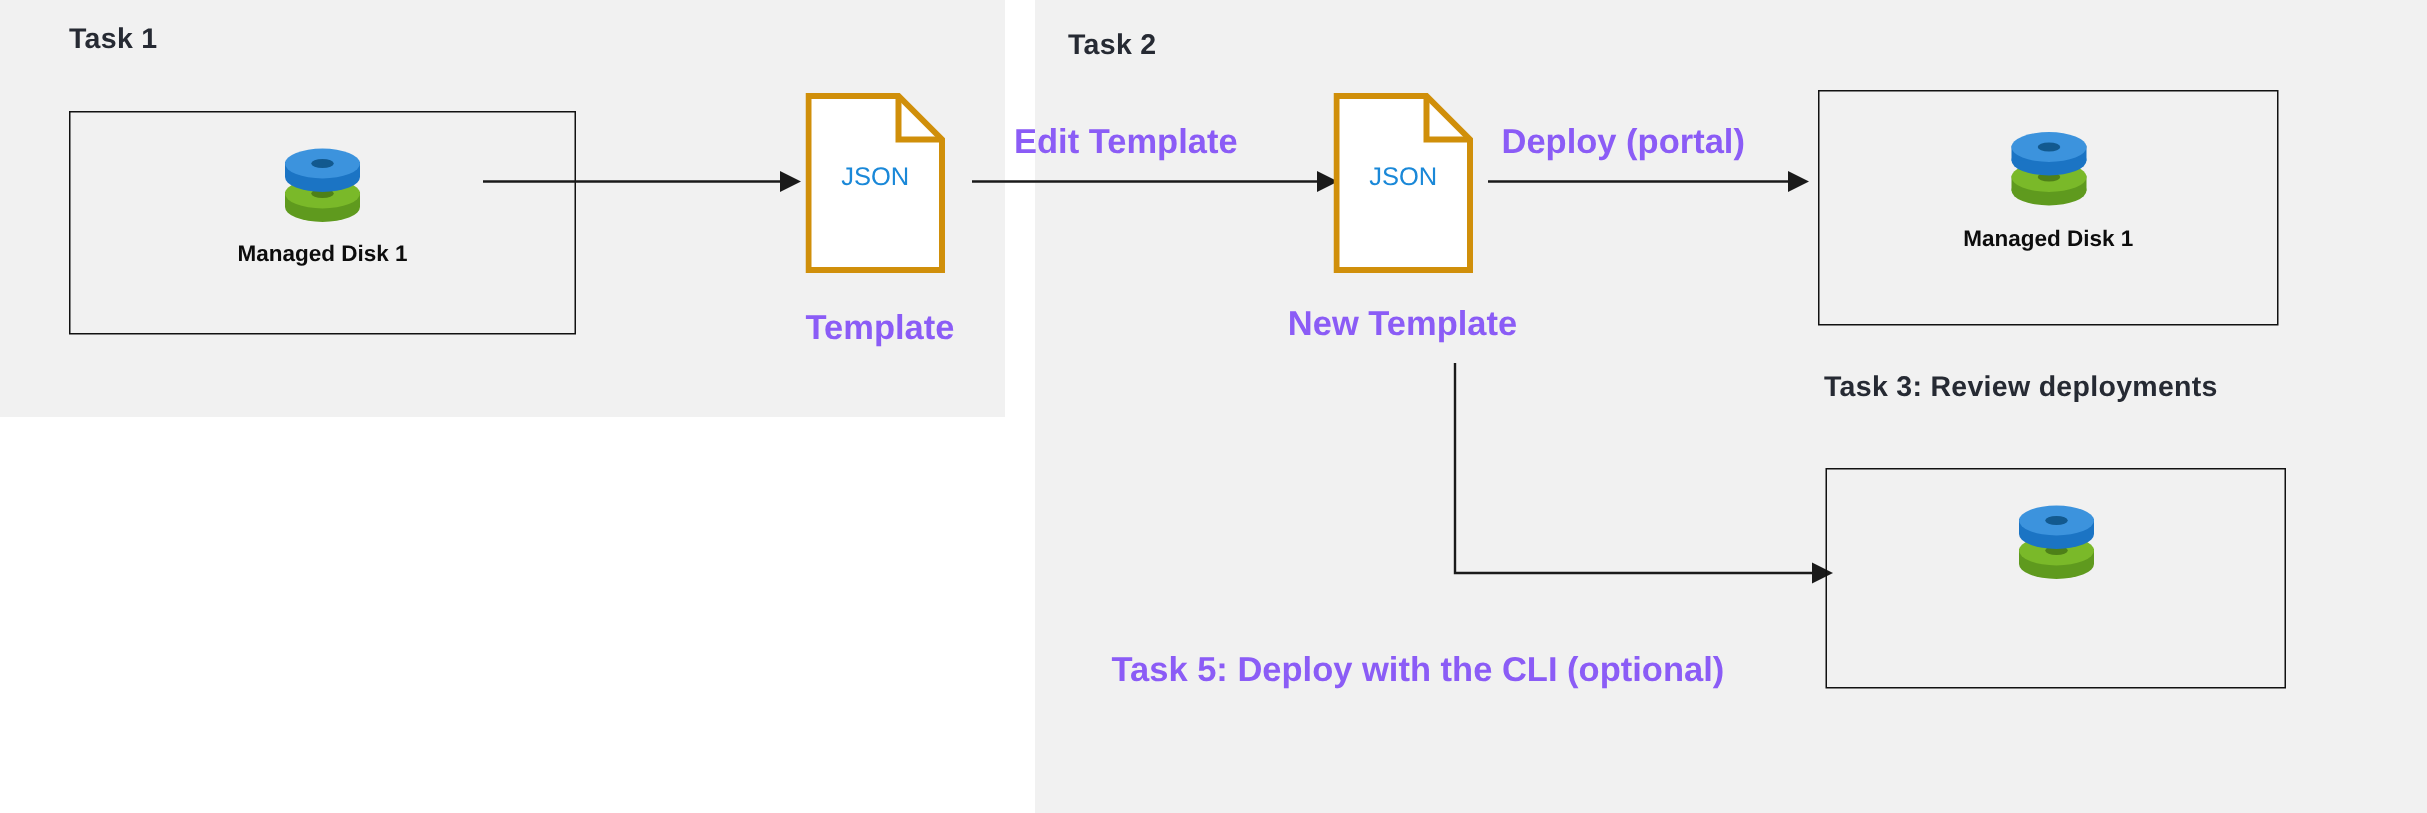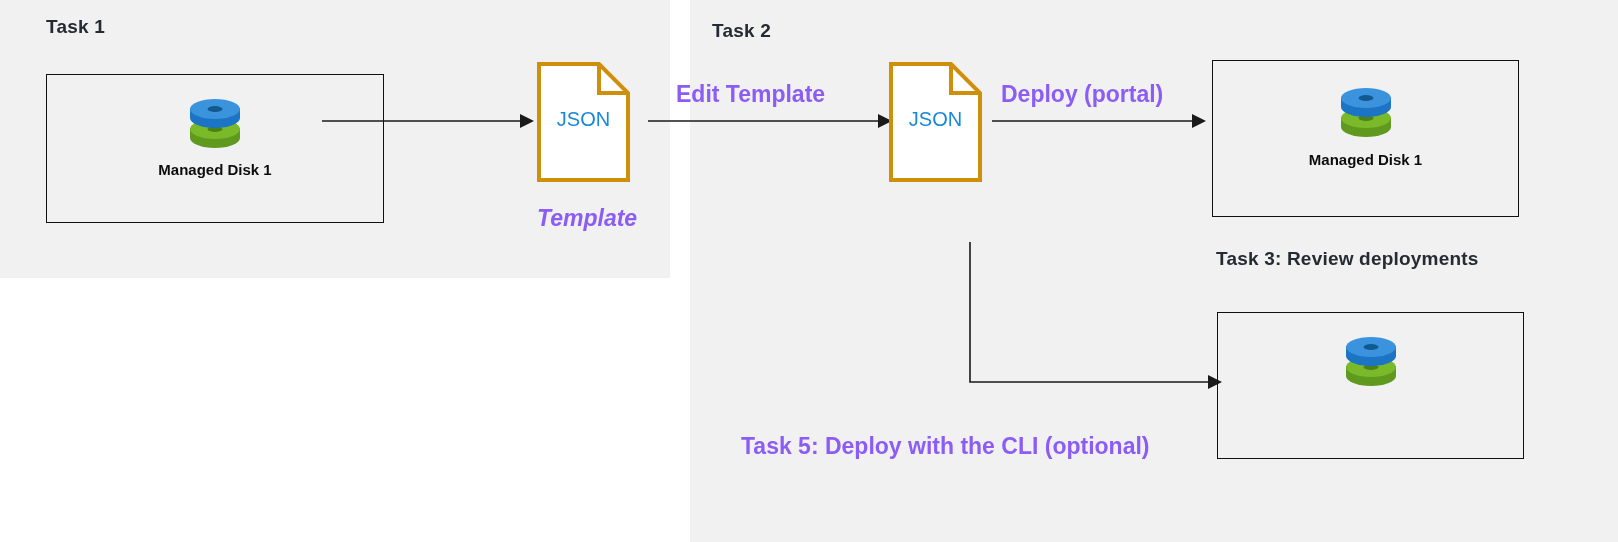--- a/index.html
+++ b/index.html
@@ -61,21 +61,21 @@
     transform: translateX(-50%);
   }
   .json-doc {
     position: absolute;
   }
   .json-doc .json-text {
     position: absolute;
     left: 0; right: 0;
     text-align: center;
     color: #1a88d8;
-    font-size: 20px;
+    font-size: 17px;
     font-weight: normal;
     font-family: "Liberation Sans", sans-serif;
   }
   .connector {
     position: absolute;
     overflow: visible;
   }
 </style>
 </head>
 <body>
@@ -112,39 +112,40 @@
     </svg>
   </div>
 
   <div class="json-doc" style="left:537px; top:62px; width:93px; height:120px;">
     <svg width="93" height="120" viewBox="0 0 93 120" aria-hidden="true">
       <path d="M2,2 L62,2 L91,31 L91,118 L2,118 Z" fill="#ffffff" stroke="#d08f0a" stroke-width="4" stroke-linejoin="miter"></path>
       <path d="M62,2 L62,31 L91,31" fill="none" stroke="#d08f0a" stroke-width="4" stroke-linejoin="miter"></path>
     </svg>
     <div class="json-text" style="top:46px;">JSON</div>
   </div>
-  <div class="black-label" style="left:537px; top:205px; width:93px; text-align:left;font-style:italic;">Template</div>
+  <div class="black-label" style="left:537px; top:205px; width:93px; text-align:left;">Template</div>
 
   <div class="task-label" style="left:712px; top:20px;">Task 2</div>
 
   <div class="black-label" style="left:676px; top:81px;">Edit Template</div>
   <div class="connector" style="left:648px; top:106px; width:248px; height:30px;">
     <svg width="248" height="30" viewBox="0 0 248 30" aria-hidden="true">
       <line x1="0" y1="15" x2="230" y2="15" stroke="#1a1a1a" stroke-width="1.6"></line>
       <polygon points="230,8 244,15 230,22" fill="#1a1a1a"></polygon>
     </svg>
   </div>
 
   <div class="json-doc" style="left:889px; top:62px; width:93px; height:120px;">
     <svg width="93" height="120" viewBox="0 0 93 120" aria-hidden="true">
       <path d="M2,2 L62,2 L91,31 L91,118 L2,118 Z" fill="#ffffff" stroke="#d08f0a" stroke-width="4" stroke-linejoin="miter"></path>
       <path d="M62,2 L62,31 L91,31" fill="none" stroke="#d08f0a" stroke-width="4" stroke-linejoin="miter"></path>
     </svg>
     <div class="json-text" style="top:46px;">JSON</div>
   </div>
+  <div class="black-label" style="left:855px; top:202px; width:160px; text-align:center;">New Template</div>
 
   <div class="black-label" style="left:1001px; top:81px;text-align:center;">Deploy (portal)</div>
   <div class="connector" style="left:992px; top:106px; width:218px; height:30px;">
     <svg width="218" height="30" viewBox="0 0 218 30" aria-hidden="true">
       <line x1="0" y1="15" x2="200" y2="15" stroke="#1a1a1a" stroke-width="1.6"></line>
       <polygon points="200,8 214,15 200,22" fill="#1a1a1a"></polygon>
     </svg>
   </div>
 
   <div class="disk-box" style="left:1212px; top:60px; width:307px; height:157px;">

